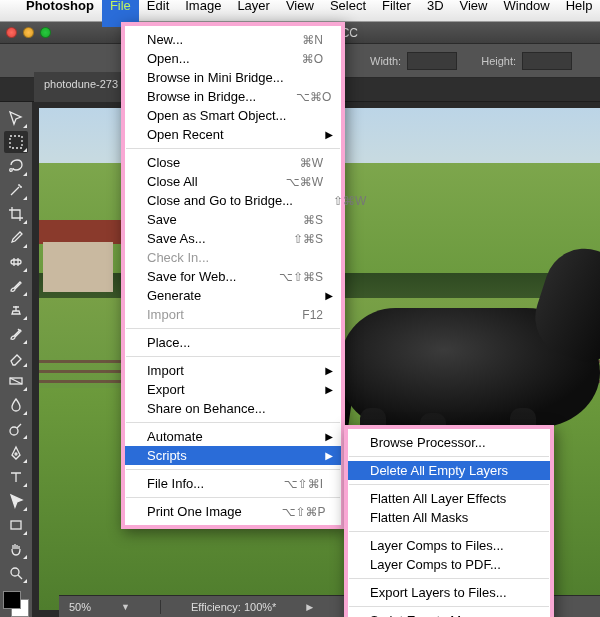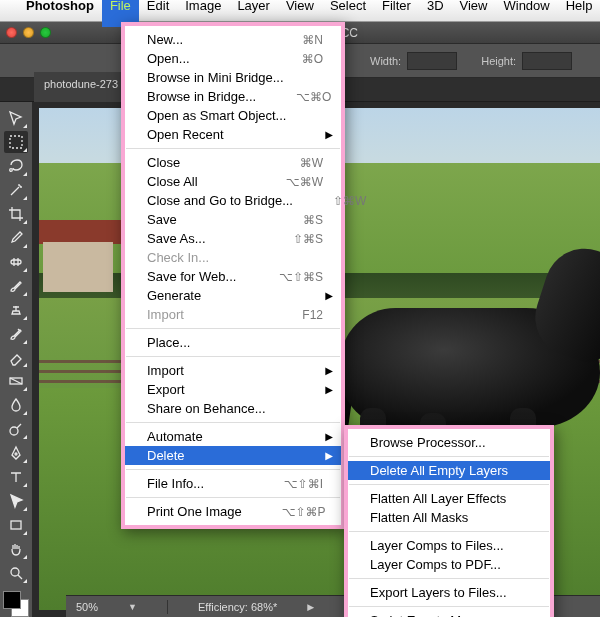--- a/index.html
+++ b/index.html
@@ -56,21 +56,21 @@
   .barn .wall { position:absolute; top:22px; left:4px; width:70px; height:50px; background:#c9b9a0; }
   .horse { position:absolute; top:130px; right:-40px; width:340px; height:300px; }
   .horse .body { position:absolute; top:70px; left:40px; width:260px; height:120px; background: radial-gradient(ellipse at 40% 35%, #3b3b3b, #0d0d0d 70%); border-radius: 60px 80px 70px 60px / 60px 70px 60px 60px; }
   .horse .neck { position:absolute; top:10px; right:20px; width:80px; height:110px; background: linear-gradient(100deg,#2a2a2a,#0a0a0a); border-radius: 40px 30px 20px 40px; transform: rotate(18deg); }
   .horse .leg { position:absolute; width:26px; background: linear-gradient(#1a1a1a,#060606); border-radius: 10px; }
   .horse .l1 { top:170px; left:60px; height:120px; }
   .horse .l2 { top:175px; left:120px; height:115px; }
   .horse .l3 { top:170px; left:210px; height:120px; }
   .horse .tail { position:absolute; top:110px; left:20px; width:30px; height:130px; background: linear-gradient(#111,#000); border-radius: 20px 10px 20px 30px; transform: rotate(8deg);}
   
-  .ps-status { position: absolute; left: 33px; right: 0; bottom: 0; height: 22px; background: #535353; border-top:1px solid #2a2a2a; color:#ddd; font-size:11px; display:flex; align-items:center; padding:0 10px; gap:30px; }
+  .ps-status { position: absolute; left: 26px; right: 0; bottom: 0; height: 22px; background: #535353; border-top:1px solid #2a2a2a; color:#ddd; font-size:11px; display:flex; align-items:center; padding:0 10px; gap:30px; }
   .ps-status .sep { width:1px; height:14px; background:#333; }
   .ps-status .arrow { font-size: 9px; color:#ccc; }
 
   
   .menu-panel { position: absolute; background: #fff; border: 4px solid #f9a8d4; box-shadow: 2px 4px 14px rgba(0,0,0,.45); z-index: 100; font-size: 13px; color: #000; }
   .menu-row { display: flex; align-items: center; height: 19px; padding: 0 18px 0 22px; white-space: nowrap; position: relative; }
   .menu-row.disabled { color: #999; }
   .menu-row.highlight { background: #2a6cd8; color: #fff; }
   .menu-row .label { flex: 1; padding-right: 40px; }
   .menu-row .shortcut { color: #777; font-size: 12px; }
@@ -284,21 +284,21 @@
             <div class="neck"></div>
           <div class="leg l1"></div>
             <div class="leg l2"></div>
             <div class="leg l3"></div>
         </div>
       </div>
       <div class="ps-status">
         <span>50%</span>
         <span class="arrow">▼</span>
         <span class="sep"></span>
-        <span>Efficiency: 68%*</span>
+        <span>Efficiency: 100%*</span>
         <span class="arrow">▶</span>
       </div>
     </div>
   </div>
 </div>
 
 <div class="menu-panel file-menu" id="file-menu">
     <div class="menu-row">
       <span class="label">New...</span>
       <span class="shortcut">⌘N</span>
@@ -372,21 +372,21 @@
     </div>
     <div class="menu-row">
       <span class="label">Share on Behance...</span>
     </div>
     <div class="menu-sep"></div>
     <div class="menu-row">
       <span class="label">Automate</span>
       <span class="sub-arrow">▶</span>
     </div>
     <div class="menu-row highlight">
-      <span class="label">Delete</span>
+      <span class="label">Scripts</span>
       <span class="sub-arrow">▶</span>
     </div>
     <div class="menu-sep"></div>
     <div class="menu-row">
       <span class="label">File Info...</span>
       <span class="shortcut">⌥⇧⌘I</span>
     </div>
     <div class="menu-sep"></div>
     <div class="menu-row">
       <span class="label">Print One Image</span>

